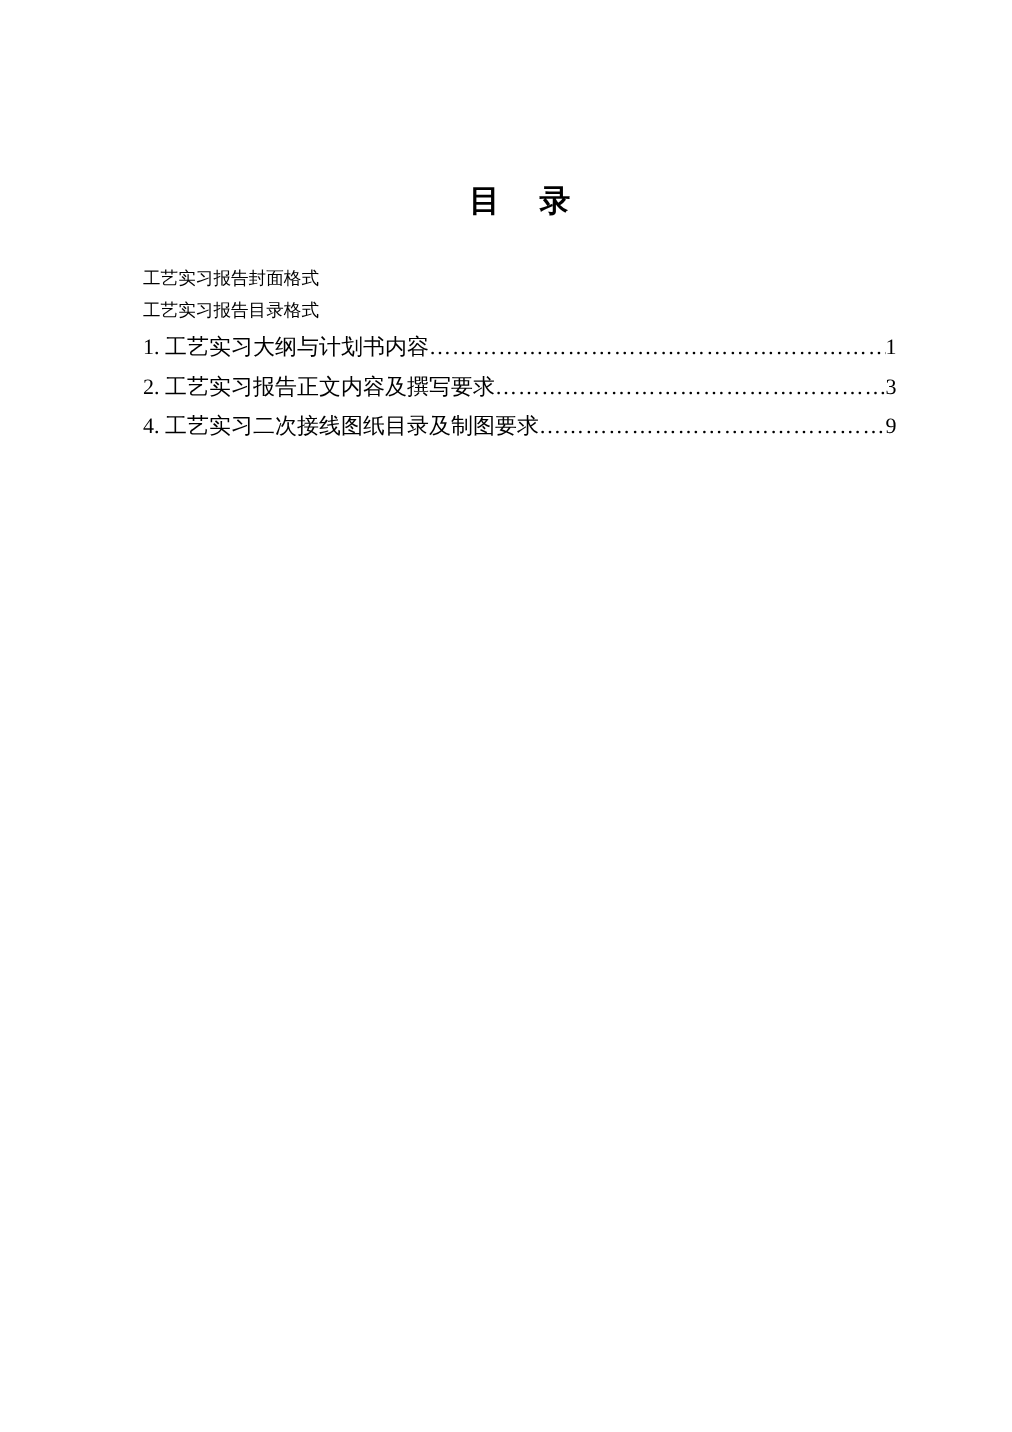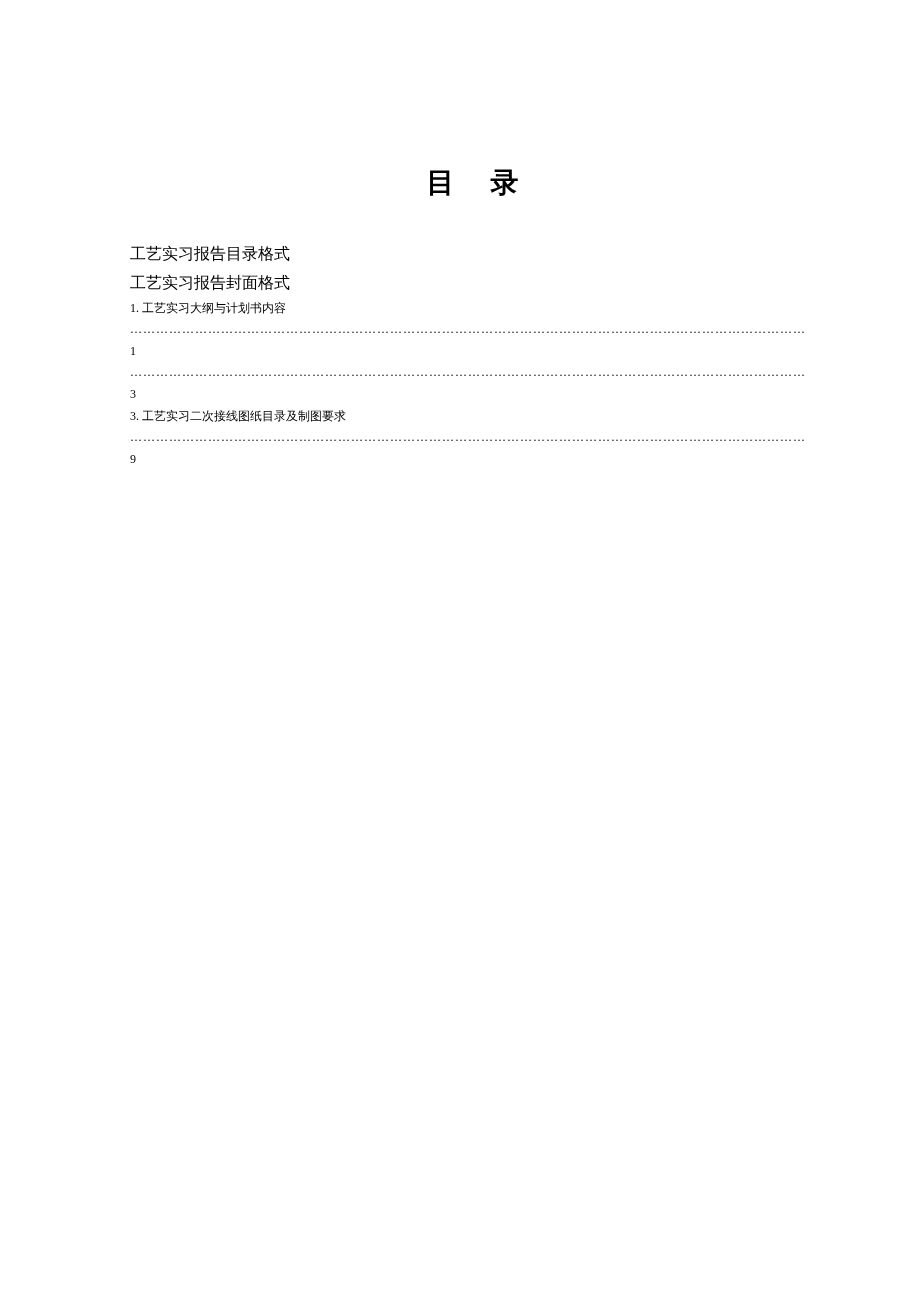--- a/index.html
+++ b/index.html
@@ -18,26 +18,25 @@
     .title {
       text-align: center;
       font-size: 28px;
       font-weight: bold;
       letter-spacing: 36px;
       margin-bottom: 38px;
       padding-left: 36px;
       margin-top: 24px;
     }
     .toc-line {
-      font-size: 12px;
+      font-size: 20px;
       line-height: 1.8;
       white-space: nowrap;
       display: flex;
-      align-items: flex-start;
-      flex-direction: column;
+      align-items: flex-end;
     }
     .toc-text {
       flex-shrink: 0;
     }
     .toc-dots {
       flex: 1;
       overflow: hidden;
       letter-spacing: 1px;
     }
     .toc-dots::before {
@@ -51,32 +50,33 @@
       font-size: 16px;
       line-height: 1.8;
     }
   </style>
 </head>
 <body>
 
 <div class="title">目录</div>
 
 <div>
+  <div class="toc-simple">工艺实习报告封面格式</div>
   <div class="toc-simple">工艺实习报告目录格式</div>
-  <div class="toc-simple">工艺实习报告封面格式</div>
 
   <div class="toc-line">
     <span class="toc-text">1. 工艺实习大纲与计划书内容</span>
     <span class="toc-dots"></span>
     <span class="toc-page">1</span>
   </div>
 
   <div class="toc-line">
+    <span class="toc-text">2. 工艺实习报告正文内容及撰写要求</span>
     <span class="toc-dots"></span>
     <span class="toc-page">3</span>
   </div>
 
   <div class="toc-line">
-    <span class="toc-text">3. 工艺实习二次接线图纸目录及制图要求</span>
+    <span class="toc-text">4. 工艺实习二次接线图纸目录及制图要求</span>
     <span class="toc-dots"></span>
     <span class="toc-page">9</span>
   </div>
 </div>
 
 </body></html>

